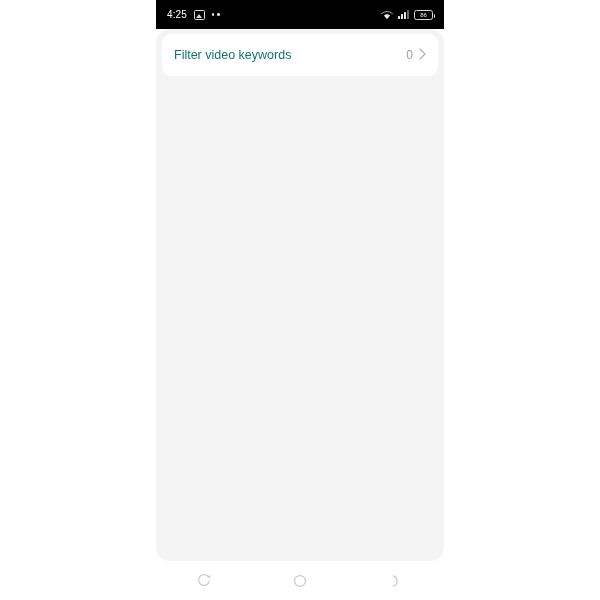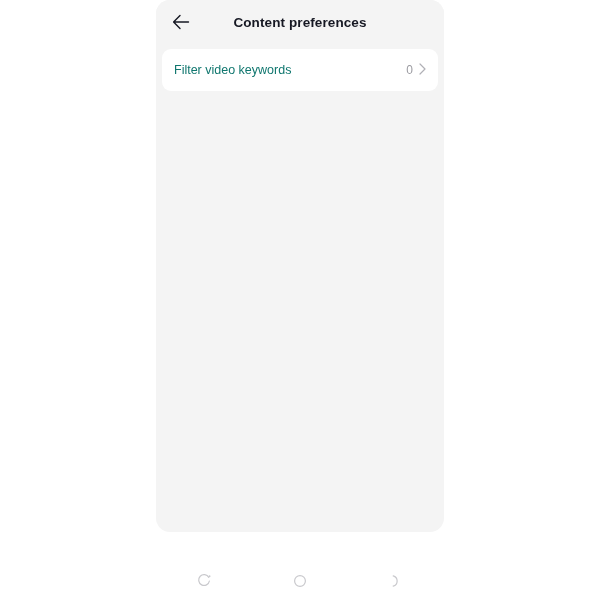--- a/index.html
+++ b/index.html
@@ -210,31 +210,50 @@
     align-items: center;
     justify-content: center;
     cursor: pointer;
   }
 </style>
 </head>
 <body>
 
 <div class="phone">
 
+  <div class="status-bar">
+    <div class="status-left">
+      <span class="status-time">4:25</span>
+      <span class="photo-icon"></span>
+      <span class="dots">
+        <i></i>
+          <i></i>
+      </span>
+    </div>
+    <div class="status-right">
+      <span class="wifi-icon">
+        <svg width="12" height="10" viewBox="0 0 12 10">
+          <path d="M6 9.2 L2.9 5.6 a4.6 4.6 0 0 1 6.2 0 Z" fill="#e8e8e8"></path>
+          <path d="M0.6 3.6 a8 8 0 0 1 10.8 0" stroke="#8a8a8a" stroke-width="1.1" fill="none" stroke-linecap="round"></path>
+        </svg>
+      </span>
+      <span class="signal-icon">
+        <i></i>
+          <i></i>
+          <i></i>
+          <i></i>
+      </span>
+      <span class="battery">
+        <span class="battery-level">86</span>
+      </span>
+    </div>
+  </div>
 
   <div class="app-screen">
 
-    <div class="app-header">
-      <div class="back-button">
-        <svg width="20" height="18" viewBox="0 0 20 18">
-          <path d="M17.5 9 H3 M9 2.6 L2.6 9 L9 15.4" stroke="#161823" stroke-width="1.4" fill="none" stroke-linecap="round" stroke-linejoin="round"></path>
-        </svg>
-      </div>
-      <div class="app-title">Content preferences</div>
-    </div>
 
     <div class="card">
 
       <div class="row">
         <span class="row-label">Filter video keywords</span>
         <span class="row-right">
           <span class="row-value">0</span>
           <span class="chev">
             <svg width="7" height="12" viewBox="0 0 7 12">
               <path d="M1 1 L6 6 L1 11" stroke="#b0b0b6" stroke-width="1.2" fill="none" stroke-linecap="round" stroke-linejoin="round"></path>

